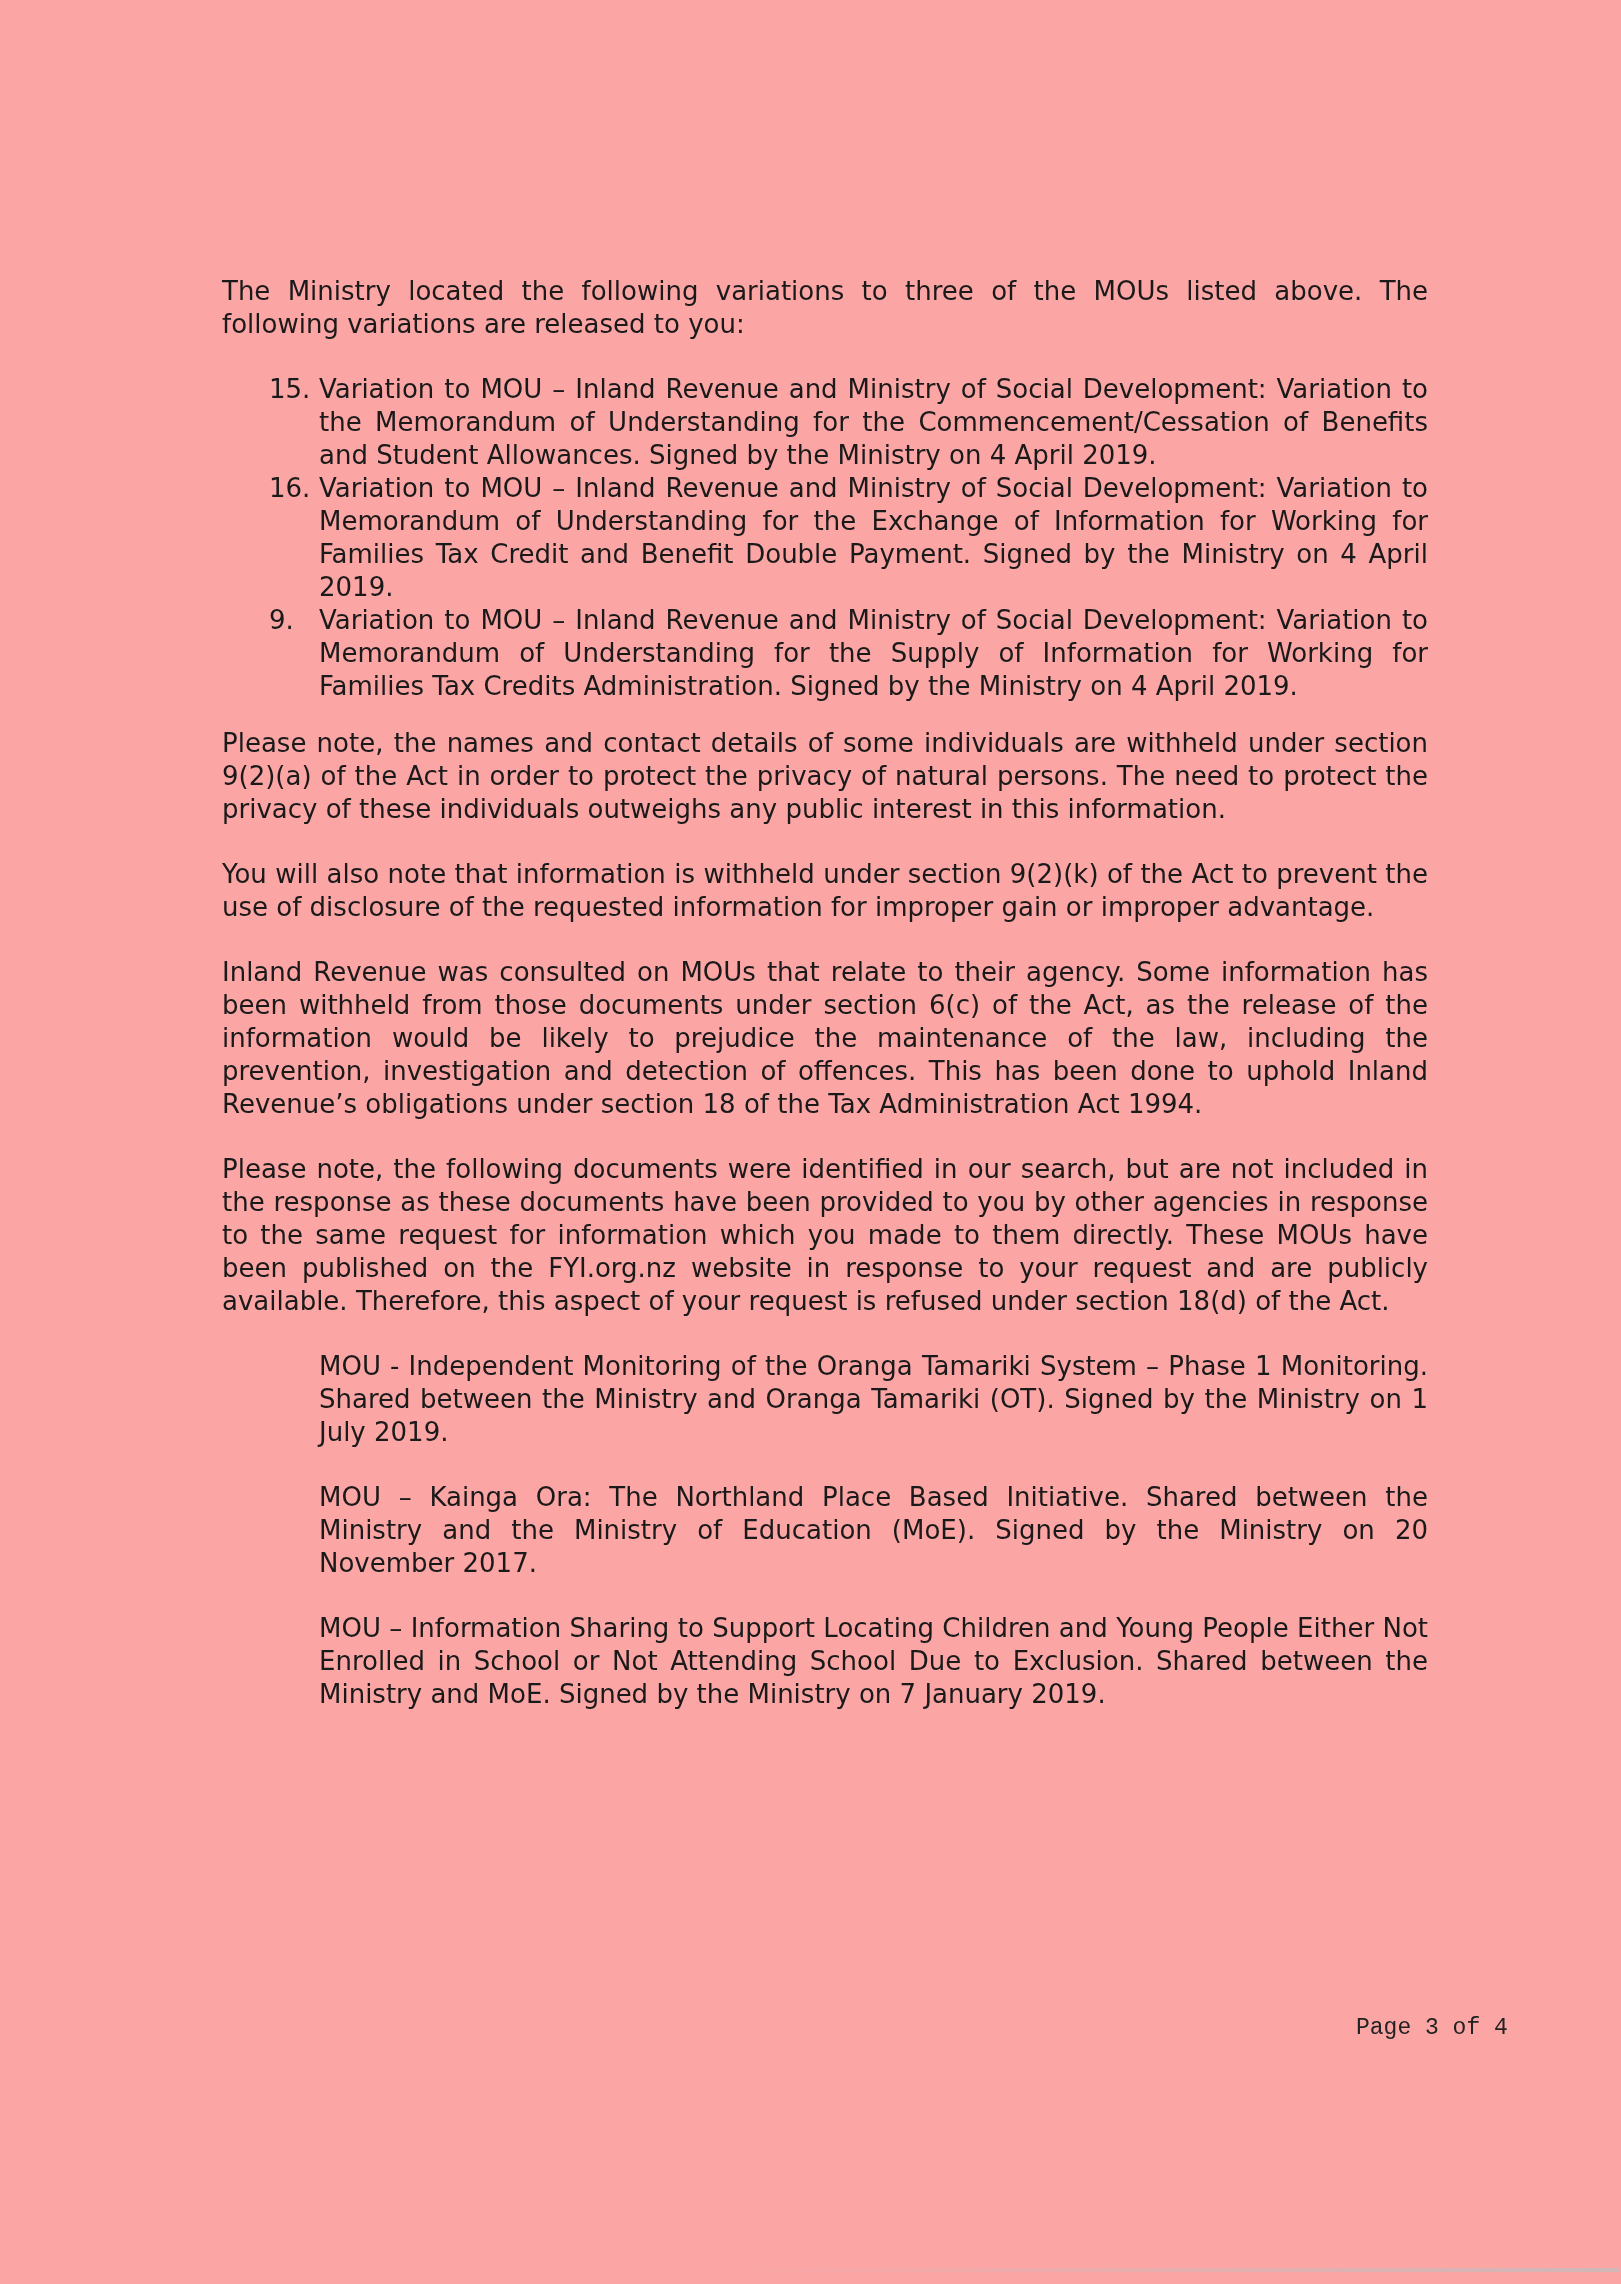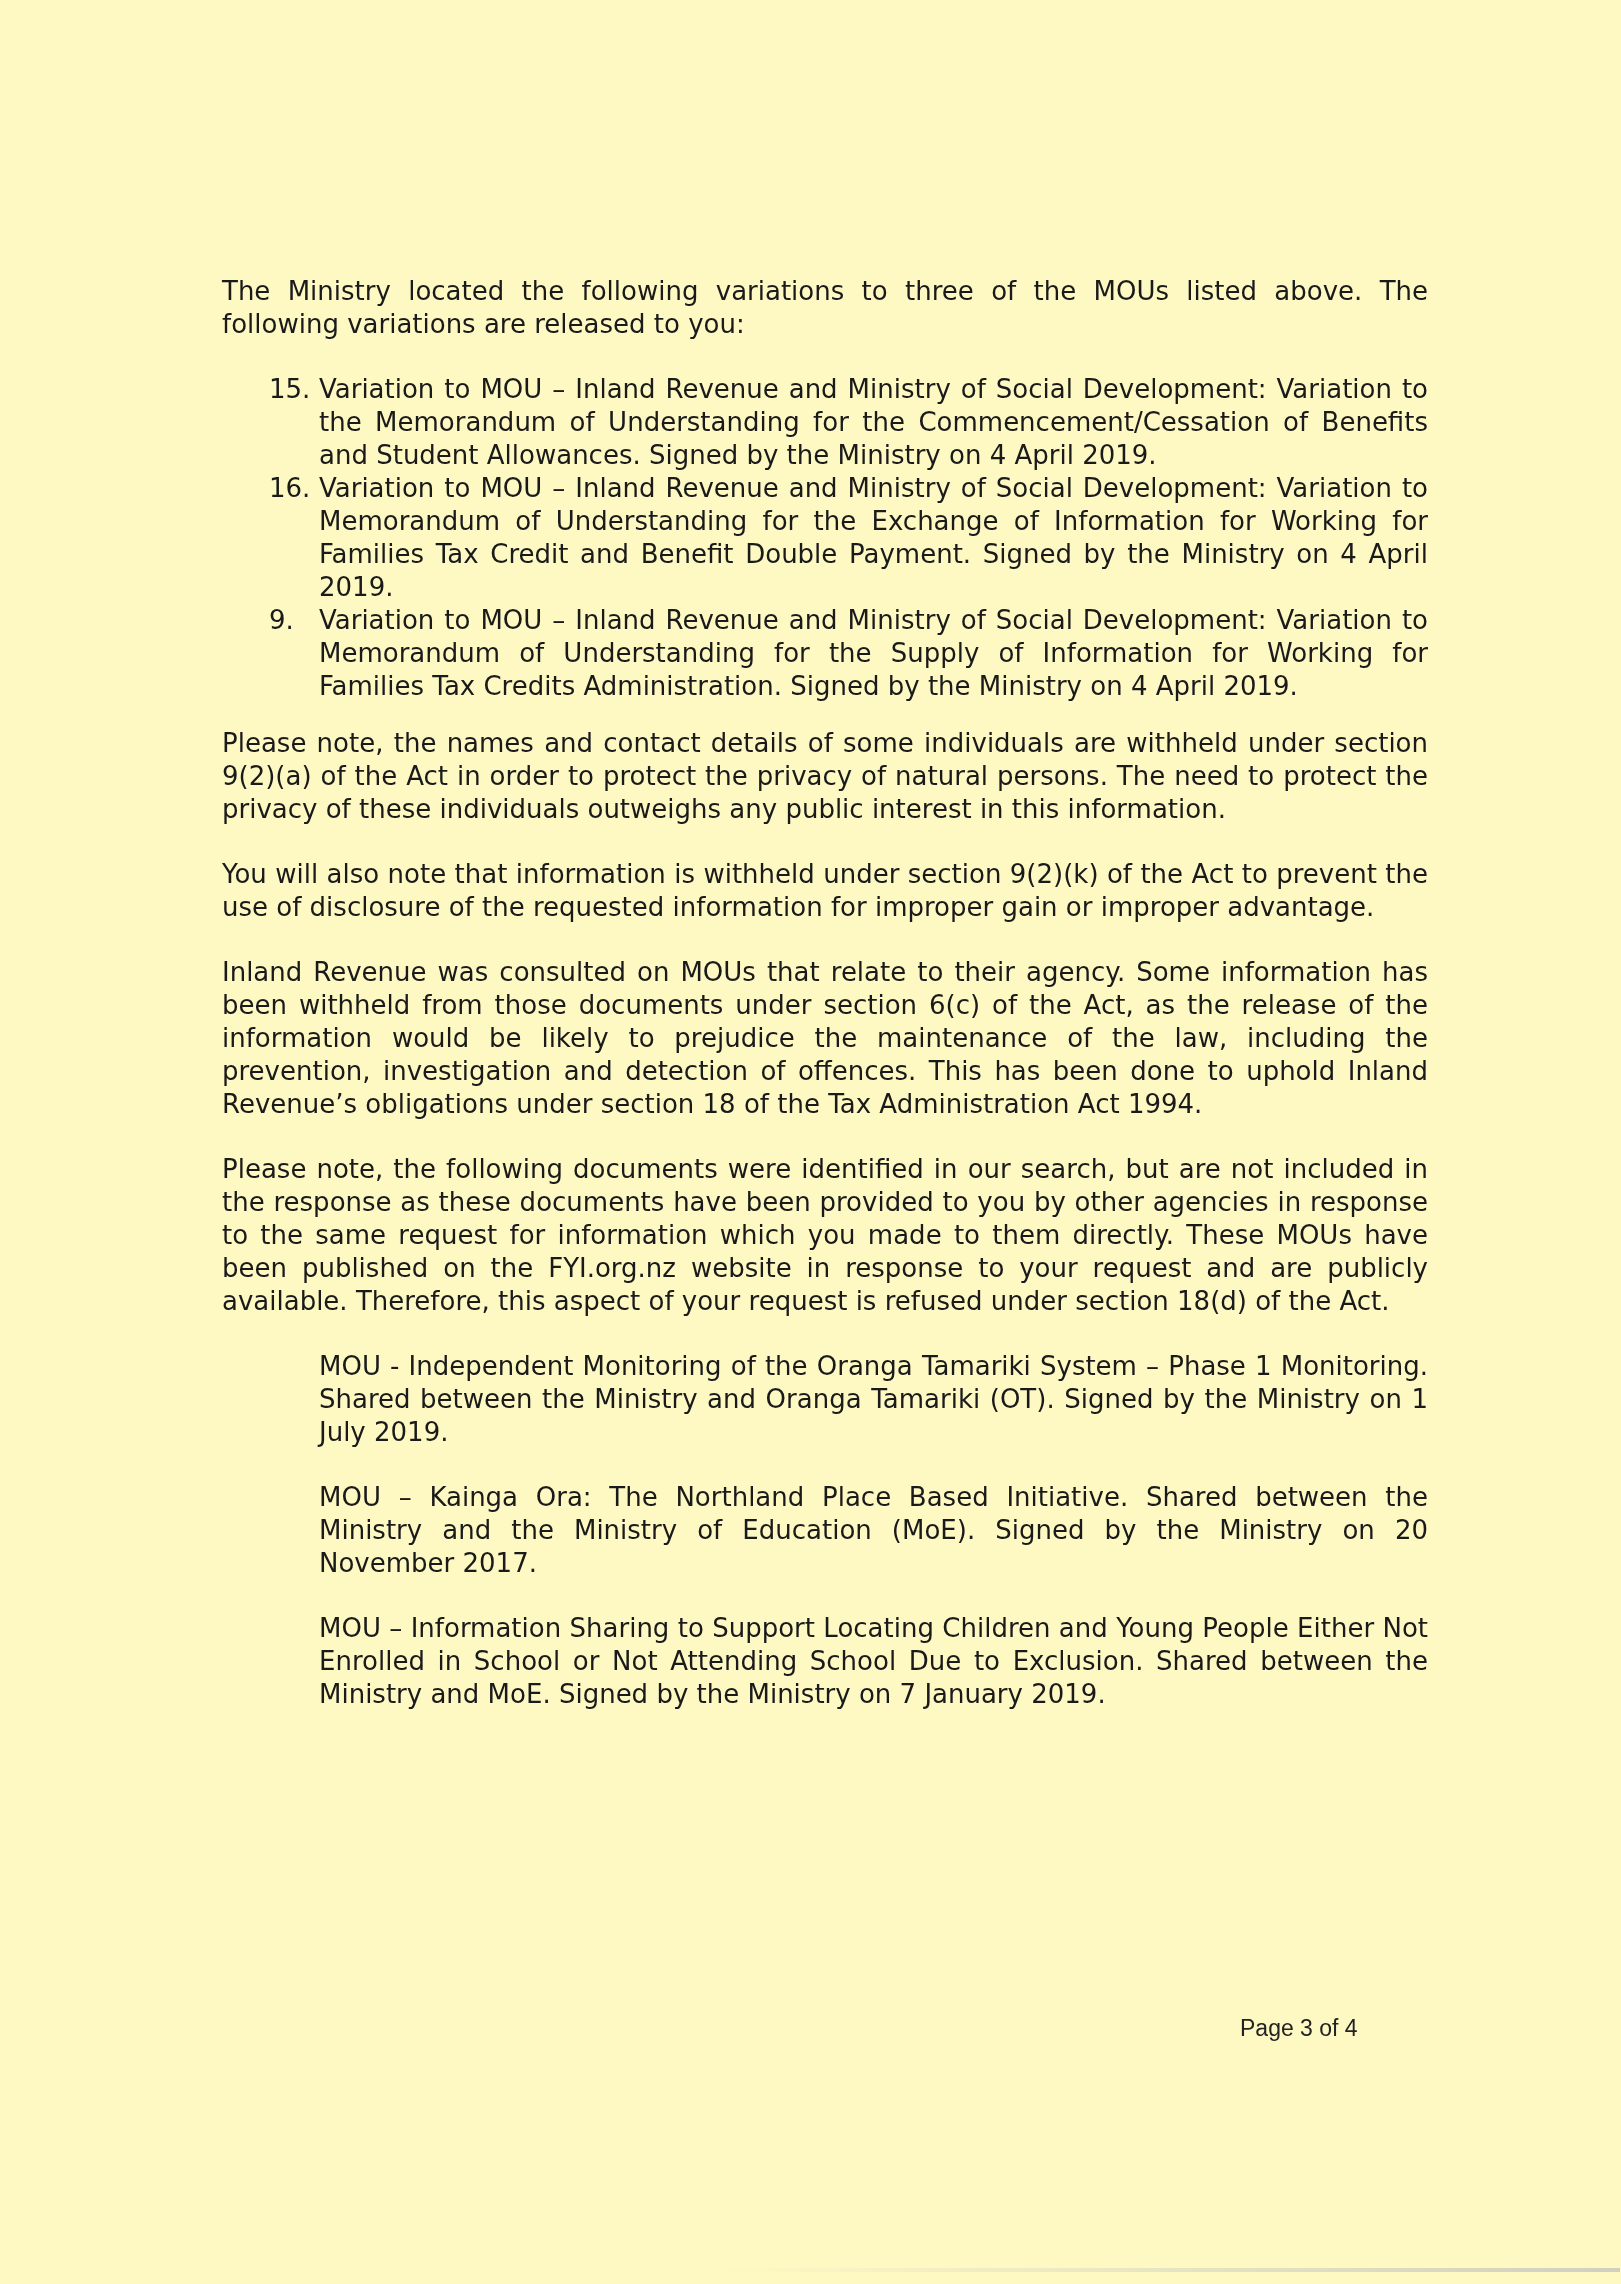--- a/index.html
+++ b/index.html
@@ -1,34 +1,34 @@
 <!DOCTYPE html>
 <html style="font-size:10.4px"><head>
 <meta charset="utf-8">
 <style>
   html, body { margin: 0; padding: 0; background: #ffffff; }
   body { width: 1621px; height: 2284px; position: relative; overflow: hidden; }
   .page {
     position: absolute; left: 0; top: 0; width: 1621px; height: 2284px;
-    background: #fef9c3;
+    background: #fca5a5;
   }
   .content {
     position: absolute; left: 222px; top: 275px; width: 1206px;
     font-family: "DejaVu Sans", sans-serif;
     font-size: 26px; line-height: 33px; color: #1a1a1a;
     text-align: justify;
   }
   .para { margin: 0 0 32px 0; }
   .list { margin: 0 0 24px 0; padding: 0; list-style: none; }
   .list-item { position: relative; padding-left: 97px; margin: 0; }
   .list-num { position: absolute; left: 47px; top: 0; }
   .mou-block { margin: 0 0 32px 0; padding-left: 97px; }
   .footer-page {
-    position: absolute; left: 1240px; top: 2015px;
-    font-family: Liberation Sans, sans-serif; font-size: 23px; color: #222;
+    position: absolute; left: 1356px; top: 2015px;
+    font-family: Liberation Mono, monospace; font-size: 23px; color: #222;
   }
   .scan-edge {
     position: absolute; left: 713px; top: 2268px; width: 907px; height: 3.9px;
     background: linear-gradient(to right, rgba(200,200,200,0), rgba(190,190,190,0.7));
   }
 </style>
 </head>
 <body>
 
 <div class="page">

